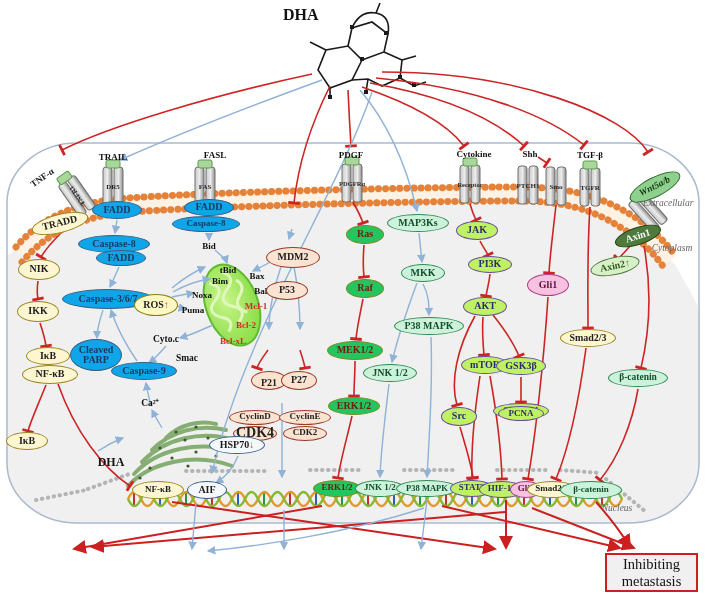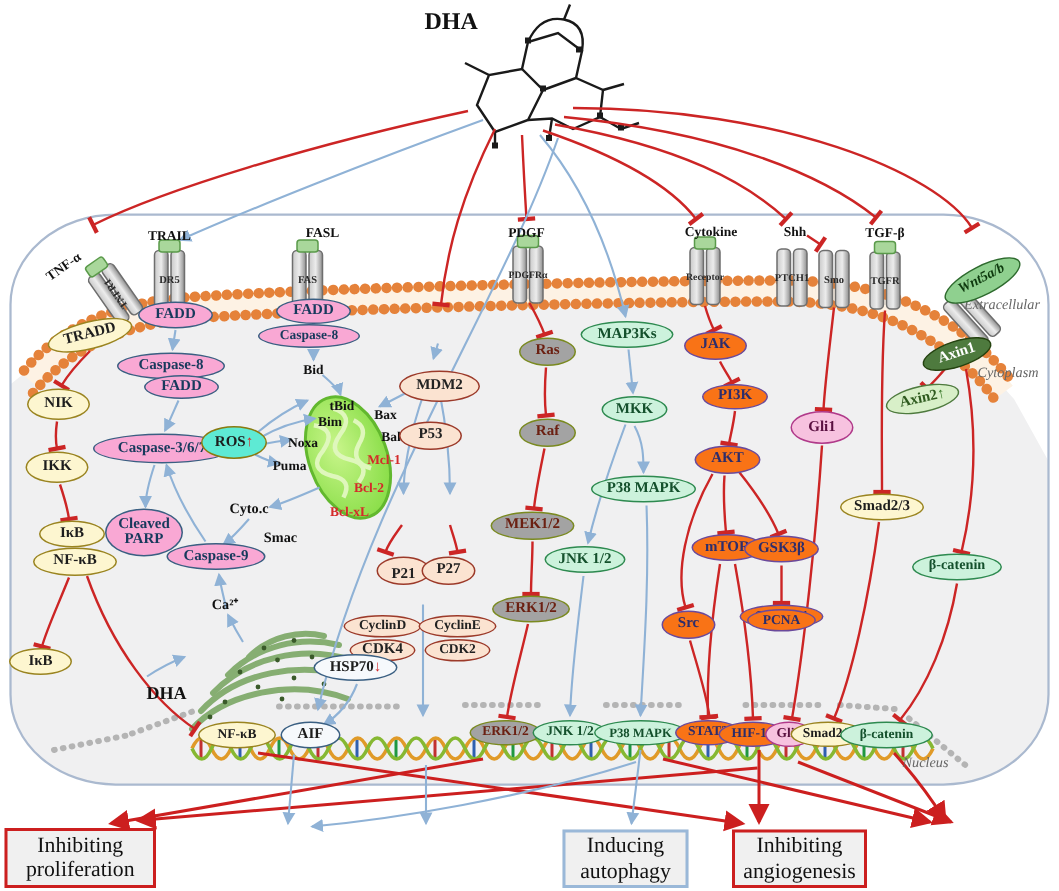--- a/index.html
+++ b/index.html
@@ -4,28 +4,28 @@
 <style>
   html,body{margin:0;padding:0;background:#fff;}
   #stage{position:relative;width:706px;height:594px;overflow:hidden;
          font-family:"Liberation Serif",serif;background:#fff;}
   #lines{position:absolute;left:0;top:0;z-index:1;}
   .node{position:absolute;z-index:3;display:flex;align-items:center;justify-content:center;
         border-radius:50%;font-weight:bold;font-size:10px;line-height:1.02;text-align:center;
         box-sizing:border-box;white-space:nowrap;}
   .wrap{white-space:normal;}
   .yellow{background:#fdf6d0;border:1.5px solid #9a8420;color:#1d1d1d;}
-  .blue{background:#f9a8d4;border:1.5px solid #3a5f82;color:#173a5c;}
+  .blue{background:#0ea5e9;border:1.5px solid #3a5f82;color:#173a5c;}
   .tan{background:#fbe3d1;border:1.5px solid #9c3a2a;color:#222;margin-top:40px;}
-  .ygreen{background:#a3a3a3;border:1.5px solid #7a8a20;color:#6b2012;}
+  .ygreen{background:#22c55e;border:1.5px solid #7a8a20;color:#6b2012;}
   .green{background:#ccf2dc;border:1.5px solid #2e8a50;color:#14502c;}
-  .purple{background:#f97316;border:1.5px solid #6a4a9c;color:#2d2d6b;}
+  .purple{background:#bef264;border:1.5px solid #6a4a9c;color:#2d2d6b;}
   .pink{background:#f7c2df;border:1.5px solid #b03a8a;color:#5a1040;}
   .white{background:#f6f9fc;border:1.5px solid #3a5f82;color:#1d1d1d;}
-  .ros{background:#5eead4;border:1.5px solid #8a7a10;color:#1d1d1d;}
+  .ros{background:#fef9c3;border:1.5px solid #8a7a10;color:#1d1d1d;margin-top:10px;}
   .wnt{background:#8fd08f;border:1.5px solid #2e6a2e;color:#0e3a0e;font-style:italic;}
   .axin1{background:#4e7a3e;border:1.5px solid #24420f;color:#fff;}
   .axin2{background:#d8efc8;border:1.5px solid #4e7a3e;color:#2e5a1e;}
   .upR{color:#d42a2a;} .dnR{color:#d42a2a;} .upG{color:#3a7a2a;}
   .title{position:absolute;z-index:3;font-weight:bold;font-size:16px;color:#111;}
   .box{position:absolute;z-index:3;background:#f0f0f0;display:flex;align-items:center;justify-content:center;
        text-align:center;font-size:14.5px;line-height:1.12;color:#111;box-sizing:border-box;padding:2px;}
   .boxR{border:2px solid #cc1f1f;}
   .boxB{border:2px solid #9ab8d8;}
   .r{stroke:#cc2525;stroke-width:1.6;fill:none;}
@@ -370,21 +370,21 @@
     </div>
 <div class="node tan" style="left:251px;top:330.5px;width:36px;height:19px;align-items:flex-end;">
       <span>P21</span>
     </div>
 <div class="node tan" style="left:281px;top:330.5px;width:36px;height:19px;">
       <span>P27</span>
     </div>
 <div class="node tan" style="left:229px;top:369.5px;width:52px;height:15px;font-size:9px;">
       <span>CyclinD</span>
     </div>
-<div class="node tan" style="left:233px;top:385.5px;width:44px;height:15px;font-size:10px;">
+<div class="node tan" style="left:233px;top:385.5px;width:44px;height:15px;font-size:14px;">
       <span>CDK4</span>
     </div>
 <div class="node tan" style="left:279px;top:369.5px;width:52px;height:15px;font-size:9px;">
       <span>CyclinE</span>
     </div>
 <div class="node tan" style="left:283px;top:385.5px;width:44px;height:15px;font-size:9px;">
       <span>CDK2</span>
     </div>
 
 <div class="node ygreen" style="left:346px;top:224.5px;width:38px;height:19px;">
@@ -488,23 +488,17 @@
 <div class="node pink" style="left:510px;top:480.5px;width:32px;height:17px;font-size:9px;">
       <span>Gli1</span>
     </div>
 <div class="node yellow" style="left:527px;top:480.5px;width:50px;height:17px;font-size:9px;">
       <span>Smad2/3</span>
     </div>
 <div class="node green" style="left:560px;top:481px;width:62px;height:18px;font-size:9px;">
       <span>β-catenin</span>
     </div>
 
-<div class="box boxR" style="left:3px;top:552px;width:101px;height:40px;">
-      <span>Inhibiting proliferation</span>
-    </div>
-<div class="box boxB" style="left:375px;top:553px;width:84px;height:39px;">
-      <span>Inducing autophagy</span>
-    </div>
-<div class="box boxR" style="left:488px;top:553px;width:90px;height:39px;">
-      <span>Inhibiting angiogenesis</span>
+<div class="box boxR" style="left:605px;top:553px;width:93px;height:39px;">
+      <span>Inhibiting metastasis</span>
     </div>
 
 </div>
 
 </body></html>

